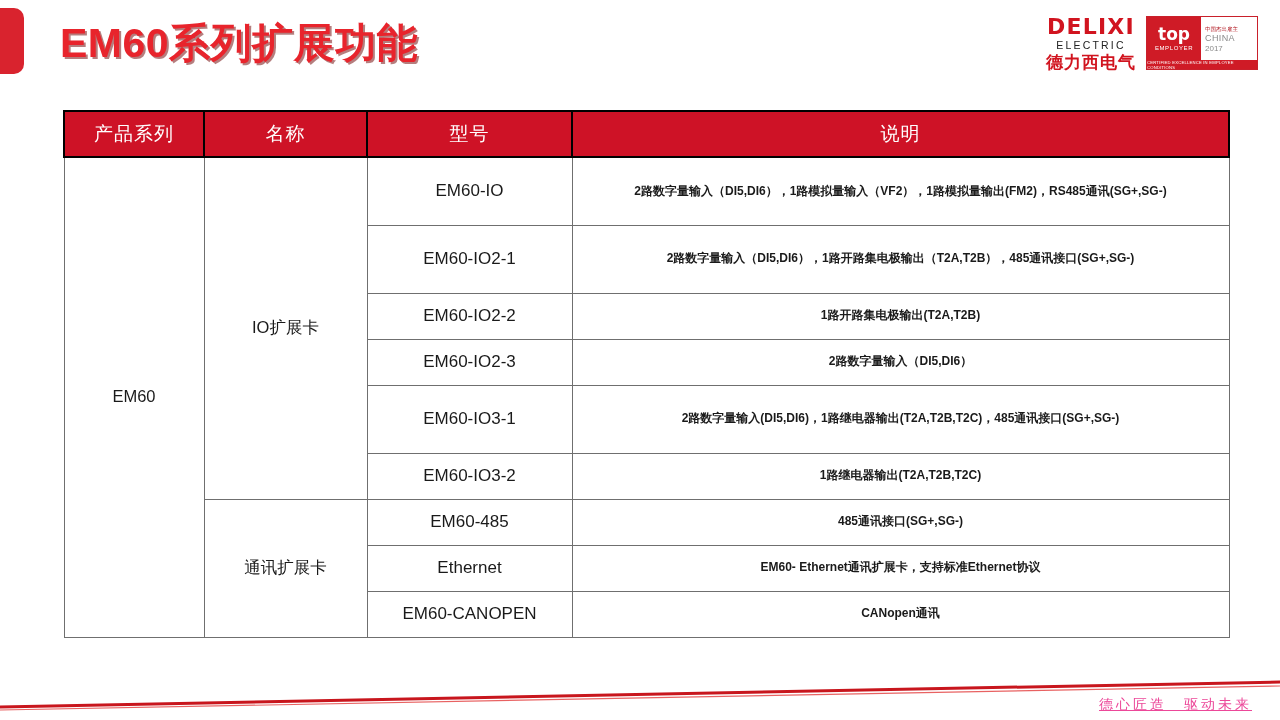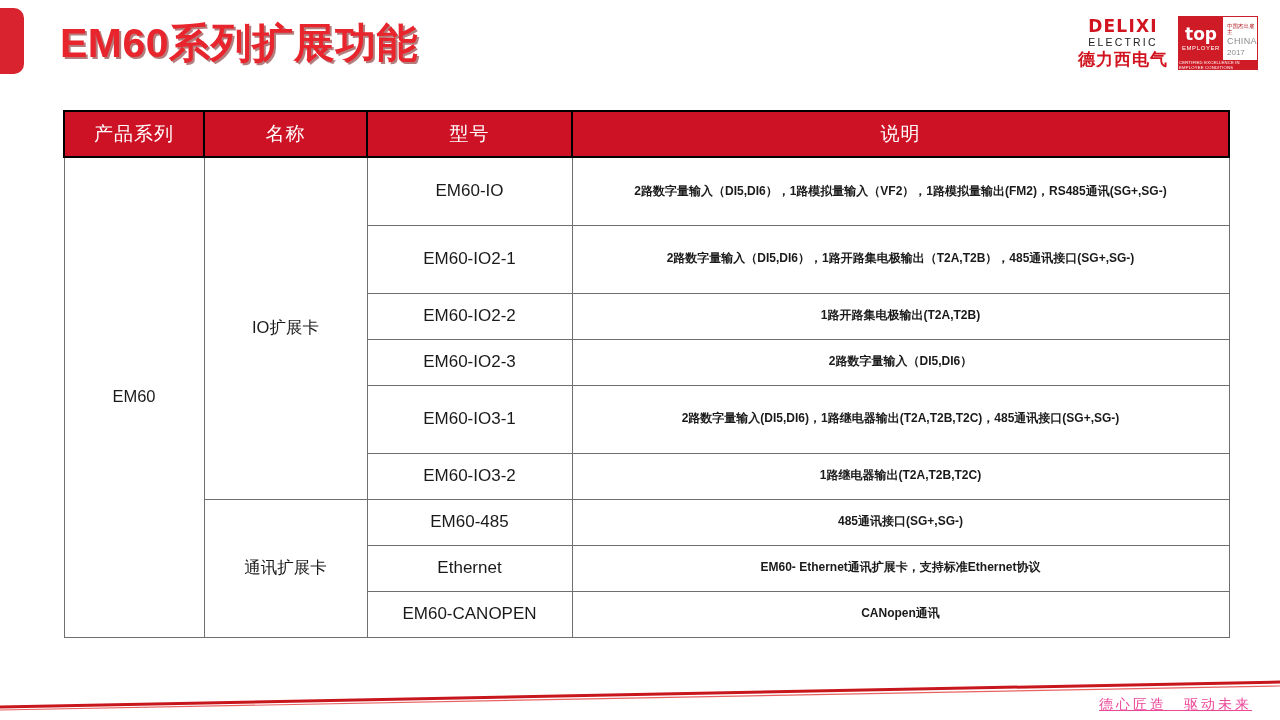--- a/index.html
+++ b/index.html
@@ -46,21 +46,21 @@
     align-items: center;
     gap: 10px;
   }
   .delixi-logo {
     display: flex;
     flex-direction: column;
     align-items: center;
     line-height: 1;
   }
   .delixi-main {
-    font-size: 17px;
+    font-size: 22px;
     font-weight: bold;
     color: #d1141f;
     letter-spacing: 1.2px;
     font-family: "DejaVu Sans", sans-serif;
   }
   .delixi-sub {
     font-size: 10.5px;
     color: #222;
     letter-spacing: 2.2px;
     margin-top: 2px;
@@ -68,21 +68,21 @@
   }
   .delixi-cn {
     font-size: 17px;
     font-weight: bold;
     color: #d1141f;
     letter-spacing: 1px;
     margin-top: 3px;
   }
 
   .top-badge {
-    width: 80px;
+    width: 112px;
     height: 54px;
     border: 1px solid #c9202b;
     display: flex;
     flex-direction: column;
     box-sizing: border-box;
     background: #ffffff;
   }
   .badge-top {
     flex: 1;
     display: flex;

